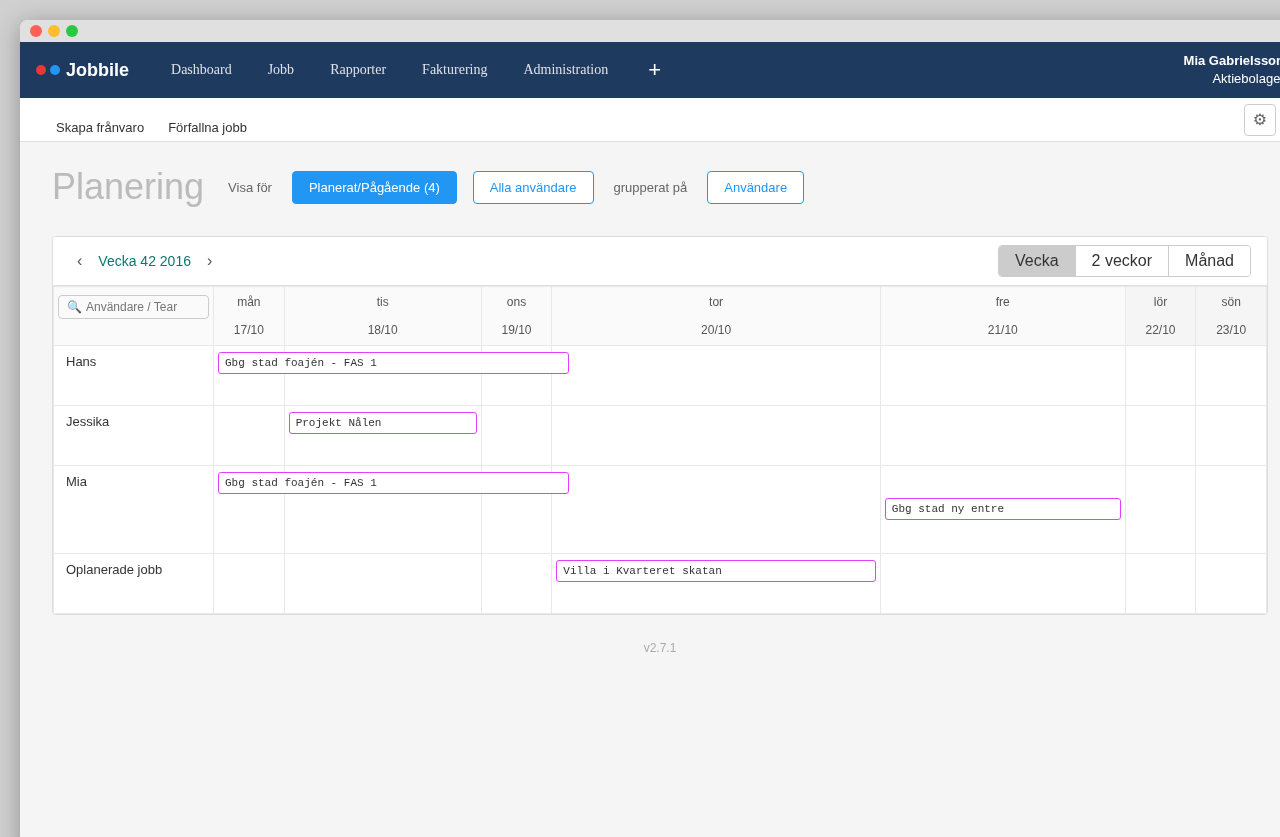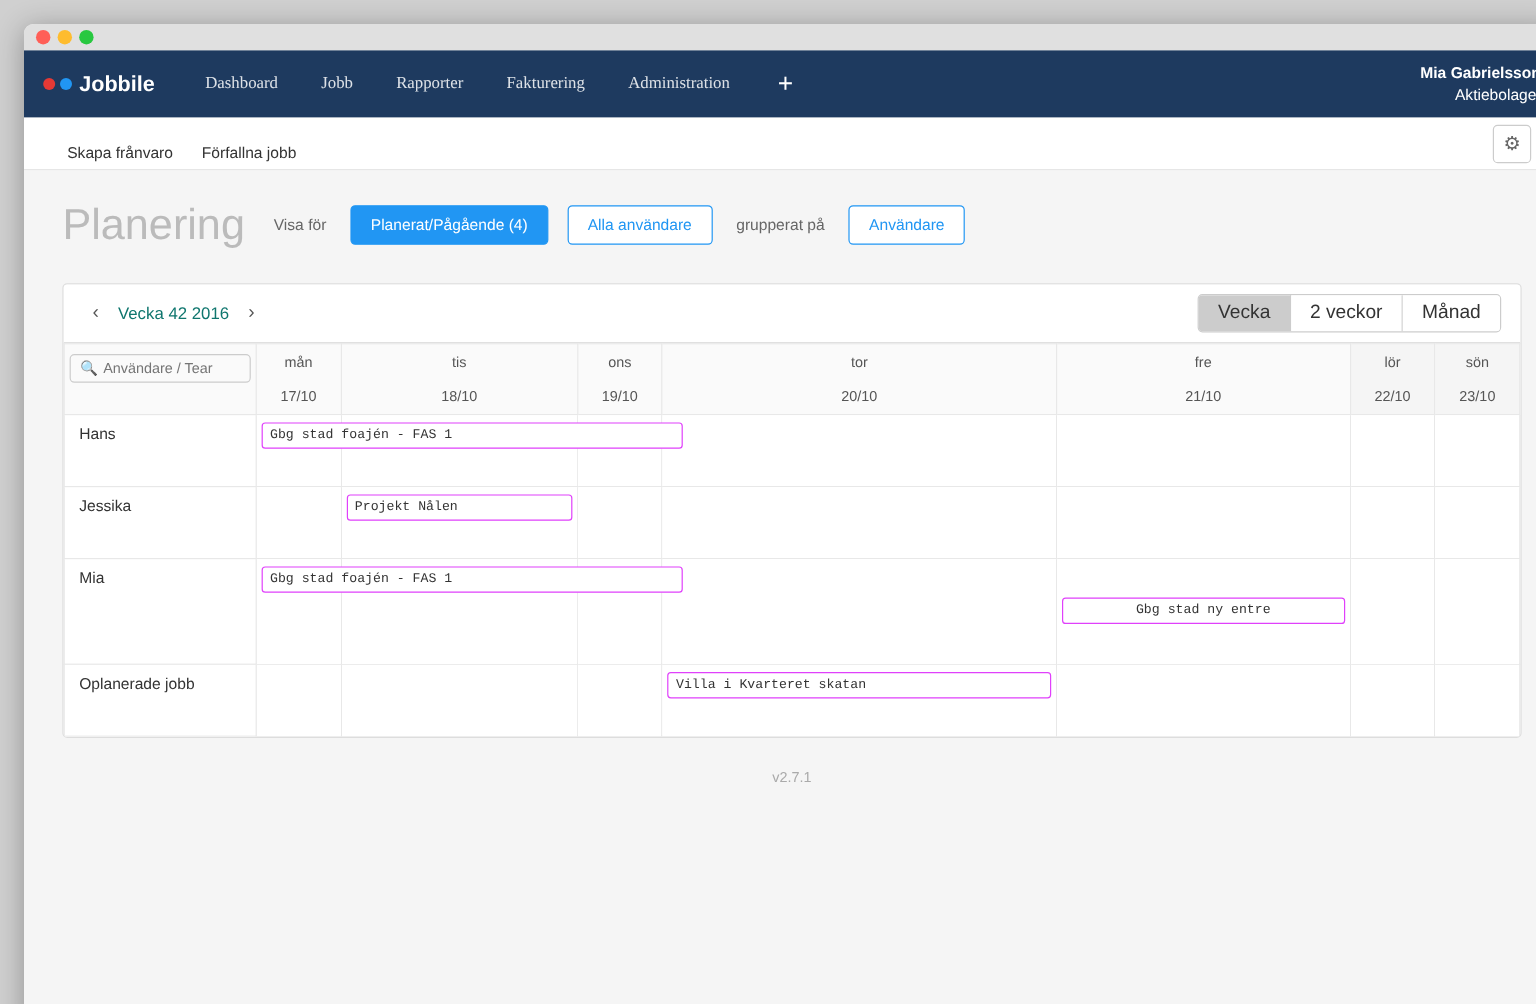--- a/index.html
+++ b/index.html
@@ -386,21 +386,21 @@
                 <td class="day-td weekend-td" style="height: 60px; padding: 4px 3px; position: relative;"></td>
               </tr>
               <tr>
                 <td class="user-label-td" style="height: 88px;">Mia</td>
                 <td class="day-td" style="height: 88px; padding: 4px 3px; position: relative;">
                   <div class="event-block" style="position: absolute; left: 3px; right: calc(-400% - 8px); top: 4px; z-index: 3;">Gbg stad foajén - FAS 1</div>
                 </td>
                 <td class="day-td" style="height: 88px; padding: 4px 3px; position: relative;"></td>
                 <td class="day-td" style="height: 88px; padding: 4px 3px; position: relative;"></td>
                 <td class="day-td" style="height: 88px; padding: 4px 3px; position: relative;"></td>
-                <td class="day-td" style="height: 88px; padding: 0 3px; position: relative; text-align: center;">
+                <td class="day-td" style="height: 88px; padding: 0 3px; position: relative;">
                   <div class="event-block" style="margin-top: 32px;">Gbg stad ny entre</div>
                 </td>
                 <td class="day-td weekend-td" style="height: 88px; padding: 4px 3px; position: relative;"></td>
                 <td class="day-td weekend-td" style="height: 88px; padding: 4px 3px; position: relative;"></td>
               </tr>
               <tr>
                 <td class="user-label-td" style="height: 60px;">Oplanerade jobb</td>
                 <td class="day-td" style="height: 60px; padding: 4px 3px; position: relative;"></td>
                 <td class="day-td" style="height: 60px; padding: 4px 3px; position: relative;"></td>
                 <td class="day-td" style="height: 60px; padding: 4px 3px; position: relative;"></td>

